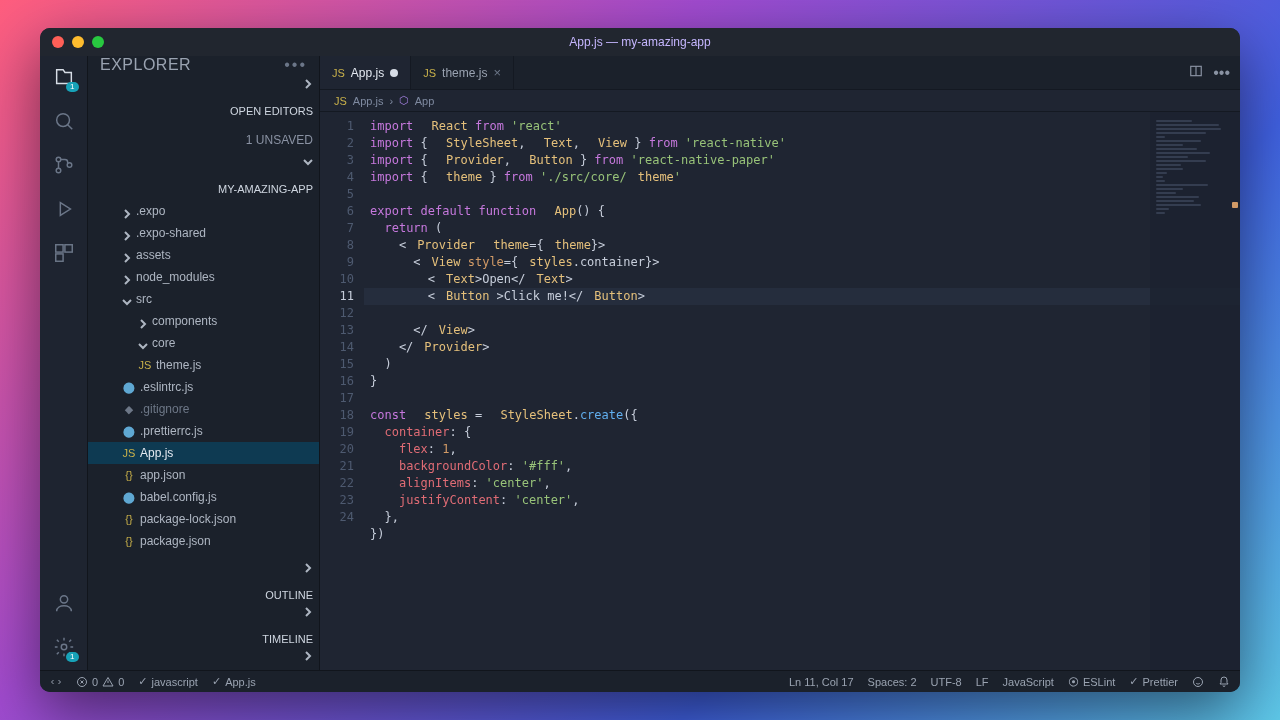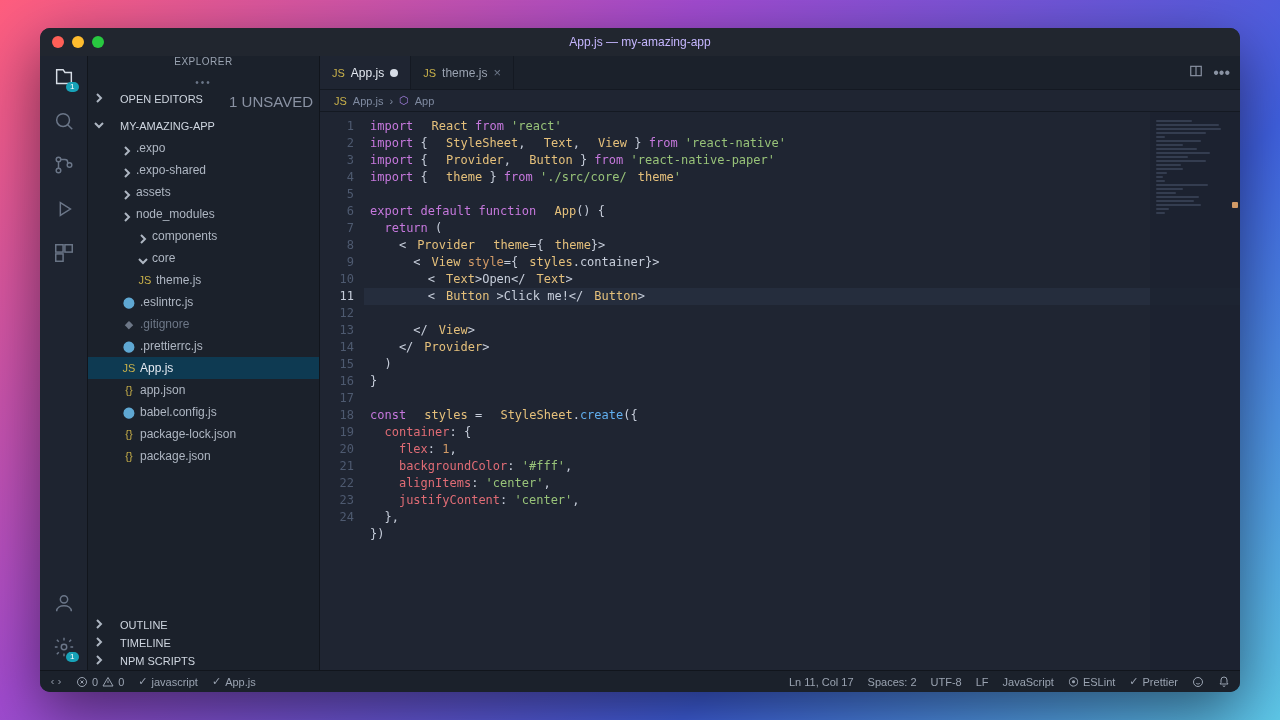--- a/index.html
+++ b/index.html
@@ -26,25 +26,25 @@
   }
   .act-icon { width:26px; height:26px; display:flex; align-items:center; justify-content:center; color:#6b7688; position:relative;}
   .act-icon svg { width:22px; height:22px; stroke:currentColor; fill:none; stroke-width:1.6; }
   .act-icon.active { color:#d7dde6; }
   .act-icon.active::before { content:""; position:absolute; left:-13px; top:-2px; bottom:-2px; width:2px; background:#d7dde6; }
   .act-badge { position:absolute; bottom:-2px; right:-2px; background:#17a2b8; color:#fff; font-size:8px; border-radius:8px; padding:0 4px; line-height:10px;}
   .activitybar .spacer { flex:1; }
   .sidebar {
     width:232px; background:#1b212b; color:#aeb6c2; font-size:12px; display:flex; flex-direction:column; border-right:1px solid #11151c;
   }
-  .sb-head { height:32px; display:flex; align-items:center; justify-content:space-between; padding:0 12px; text-transform:uppercase; letter-spacing:0.5px; font-size:10px; color:#9aa3b1;flex-direction:column;}
+  .sb-head { height:32px; display:flex; align-items:center; justify-content:space-between; padding:0 12px; text-transform:uppercase; letter-spacing:0.5px; font-size:16px; color:#9aa3b1;}
   .sb-dots { color:#6b7688; letter-spacing:2px; }
   .sb-section { padding:2px 0; }
-  .sb-sec-head { display:flex; align-items:flex-start; gap:16px; padding:3px 6px; font-size:11px; text-transform:uppercase; color:#cfd6e0; cursor:default;}
-  .sb-sec-head .tag { margin-left:auto; font-size:15px; color:#8a92a3; text-transform:none;}
+  .sb-sec-head { display:flex; align-items:flex-end; gap:16px; padding:3px 6px; font-size:11px; text-transform:uppercase; color:#cfd6e0; cursor:default;flex-direction:column;}
+  .sb-sec-head .tag { margin-left:auto; font-size:12px; color:#8a92a3; text-transform:none;}
   .chev { width:10px; height:10px; display:inline-block; }
   .chev svg{width:10px;height:10px;stroke:#aeb6c2;fill:none;stroke-width:2;}
   .tree { padding:2px 0 6px 0; }
   .tree-item { display:flex; align-items:center; gap:4px; padding:2px 0 2px 8px; line-height:18px; white-space:nowrap; cursor:default;}
   .tree-item .fi { width:14px; text-align:center; font-size:11px; }
   .tree-item.selected { background:#0e3a52; color:#e4e9f1; }
   .tree-item .label { font-size:12px; } .depth-2{padding-left:34px;} .depth-3{padding-left:50px;} .js-color{color:#c9b14a;} .json-color{color:#c9b14a;} .conf-color{color:#5fa8d3;}
   .dim{color:#6d7787;}
   .editor-group { flex:1; display:flex; flex-direction:column; background:#1f2532; min-width:0;}
   .tabs { height:34px; background:#1b212b; display:flex; align-items:stretch; border-bottom:1px solid #141922;}
@@ -178,20 +178,26 @@
               <span class="chev"><svg viewBox="0 0 10 10">
                   <path d="m3 1 4 4-4 4"></path>
                 </svg></span>
               <span class="label ">assets</span>
             </div>
             <div class="tree-item depth-2">
               <span class="chev"><svg viewBox="0 0 10 10">
                   <path d="m3 1 4 4-4 4"></path>
                 </svg></span>
               <span class="label ">node_modules</span>
+            </div>
+            <div class="tree-item depth-2">
+              <span class="chev"><svg viewBox="0 0 10 10">
+                  <path d="m1 3 4 4 4-4"></path>
+                </svg></span>
+              <span class="label ">src</span>
             </div>
             <div class="tree-item depth-3">
               <span class="chev"><svg viewBox="0 0 10 10">
                   <path d="m3 1 4 4-4 4"></path>
                 </svg></span>
               <span class="label ">components</span>
             </div>
             <div class="tree-item depth-3">
               <span class="chev"><svg viewBox="0 0 10 10">
                   <path d="m1 3 4 4 4-4"></path>

